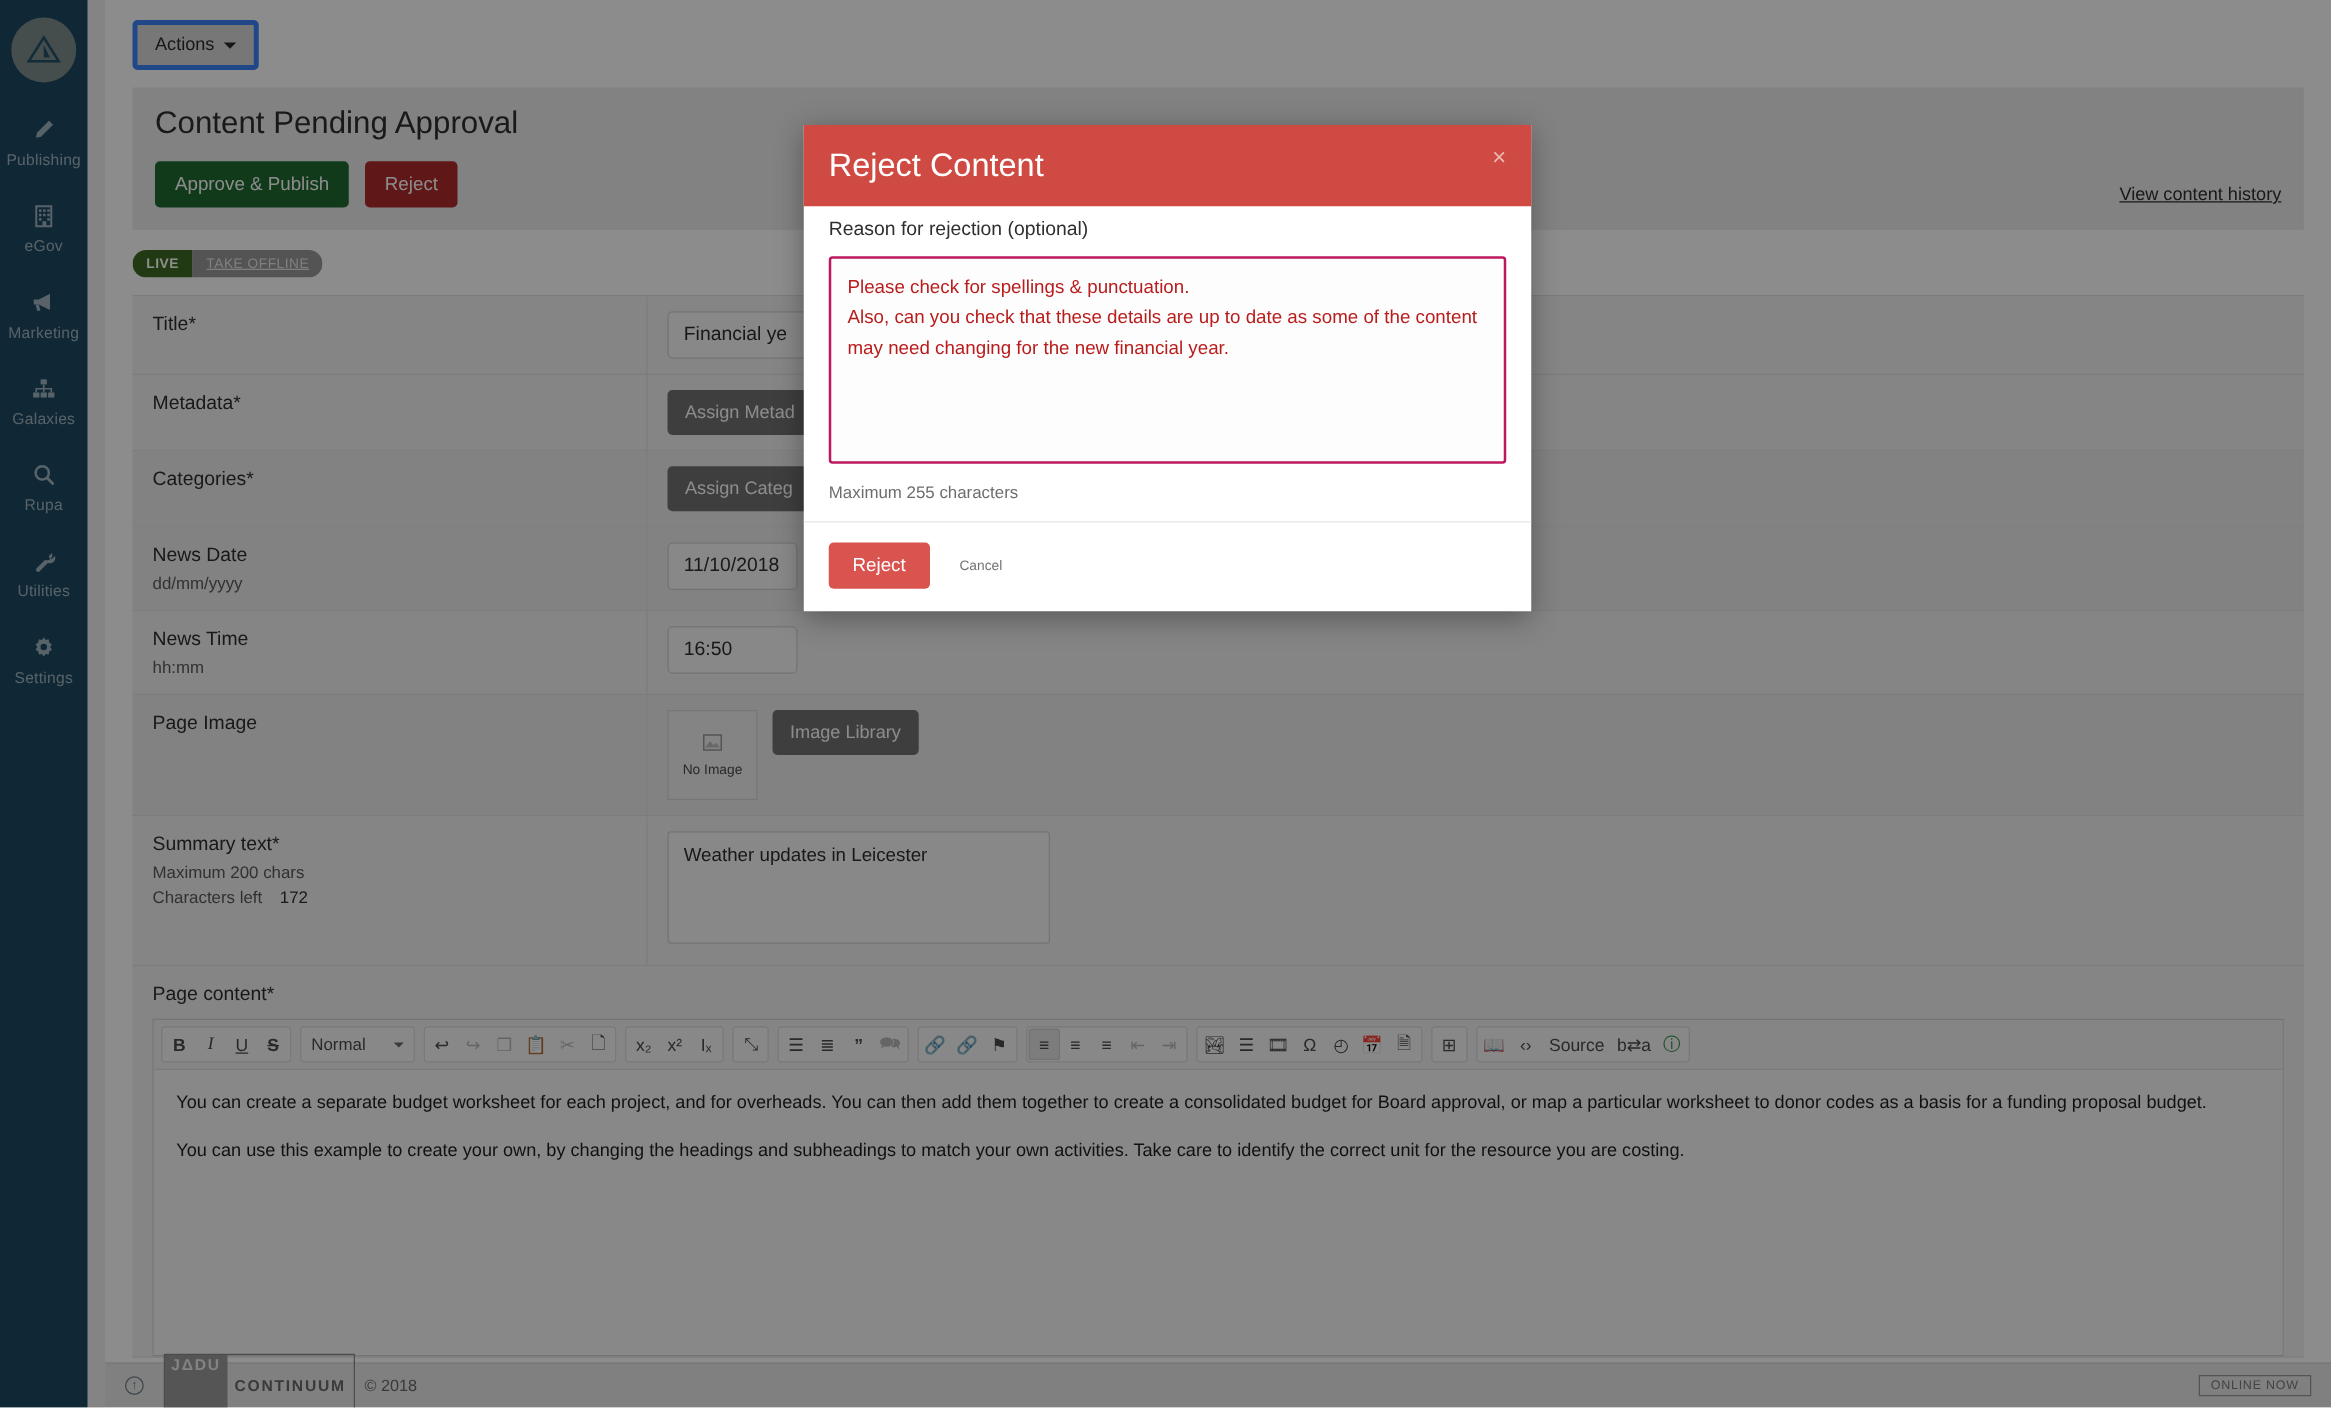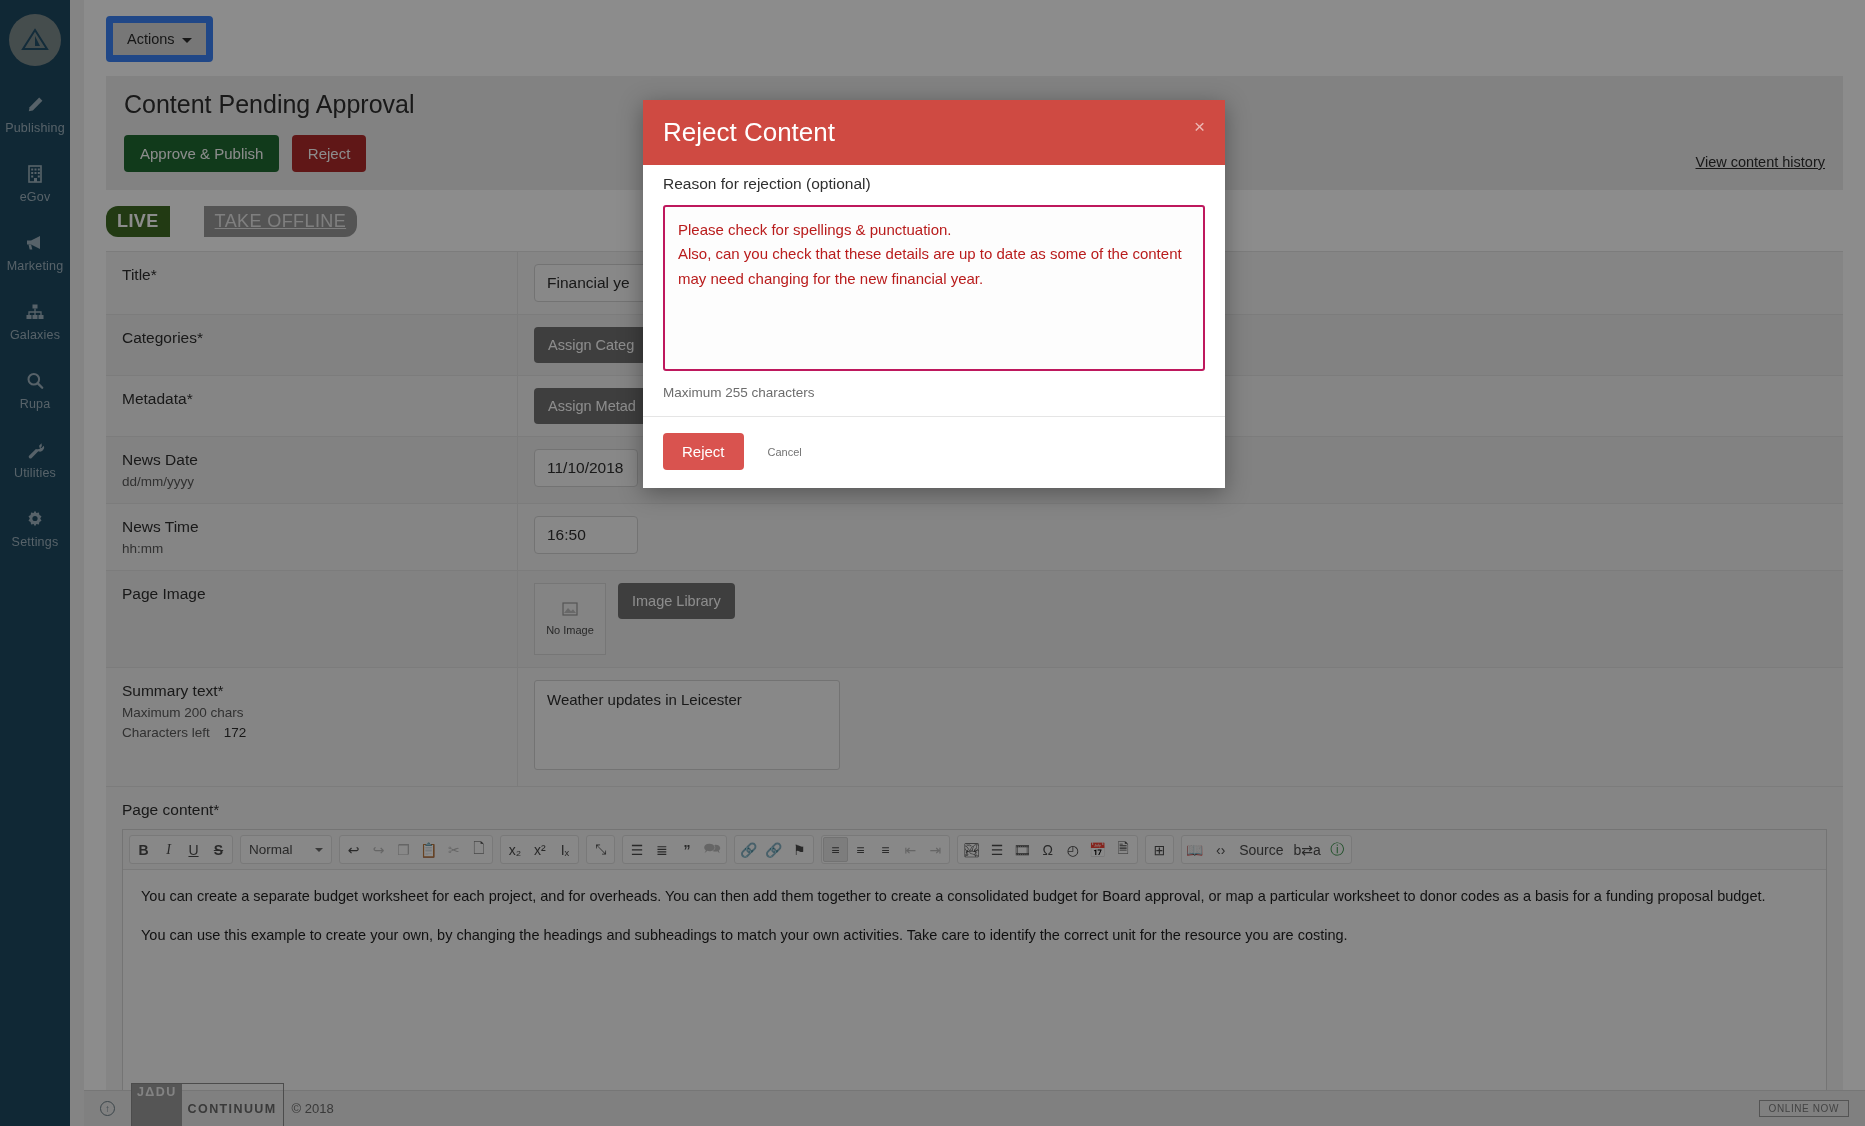--- a/index.html
+++ b/index.html
@@ -61,21 +61,21 @@
     overflow: hidden;
   }
 
   
   .actions-bar {
     padding: 16px 0 0 22px;
   }
   .btn-actions {
     display: inline-block;
     background: #d9d9d9;
-    border: 7px solid #3b82f6;
+    border: 4px solid #3b82f6;
     border-radius: 4px;
     padding: 8px 14px;
     font-size: 14.5px;
     color: #2b2b2b;
     cursor: pointer;
   }
   .caret {
     display: inline-block;
     margin-left: 7px;
     width: 0; height: 0;
@@ -118,23 +118,22 @@
     text-decoration: underline;
     cursor: pointer;
   }
 
   
   .live-row { margin: 16px 0 0 22px; }
   .live-toggle {
     display: inline-flex;
     border-radius: 12px;
     overflow: hidden;
-    font-size: 18px;
+    font-size: 11px;
     letter-spacing: .4px;
-    gap: 34px;
   }
   .live-on {
     background: #3f6b24; color: #ffffff;
     padding: 5px 11px; font-weight: bold;
   }
   .live-off {
     background: #9a9a9a; color: #e8e8e8;
     padding: 5px 11px;
     text-decoration: underline;
     cursor: pointer;
@@ -519,35 +518,35 @@
 
       <div class="frow">
         <div class="fcell-label">
           <span class="flabel">Title*</span>
         </div>
         <div class="fcell-value">
           <input class="txtinput" type="text" value="Financial ye" style="">
         </div>
       </div>
 
+      <div class="frow">
+        <div class="fcell-label">
+          <span class="flabel">Metadata*</span>
+        </div>
+        <div class="fcell-value">
+          <button class="btn-grey">Assign Metad</button>
+        </div>
+      </div>
+
       <div class="frow alt">
         <div class="fcell-label">
           <span class="flabel">Categories*</span>
         </div>
         <div class="fcell-value">
           <button class="btn-grey">Assign Categ</button>
-        </div>
-      </div>
-
-      <div class="frow">
-        <div class="fcell-label">
-          <span class="flabel">Metadata*</span>
-        </div>
-        <div class="fcell-value">
-          <button class="btn-grey">Assign Metad</button>
         </div>
       </div>
 
       <div class="frow alt">
         <div class="fcell-label">
           <span class="flabel">News Date</span>
           <span class="fhint">dd/mm/yyyy</span>
         </div>
         <div class="fcell-value">
           <input class="txtinput small" type="text" value="11/10/2018" style="">

